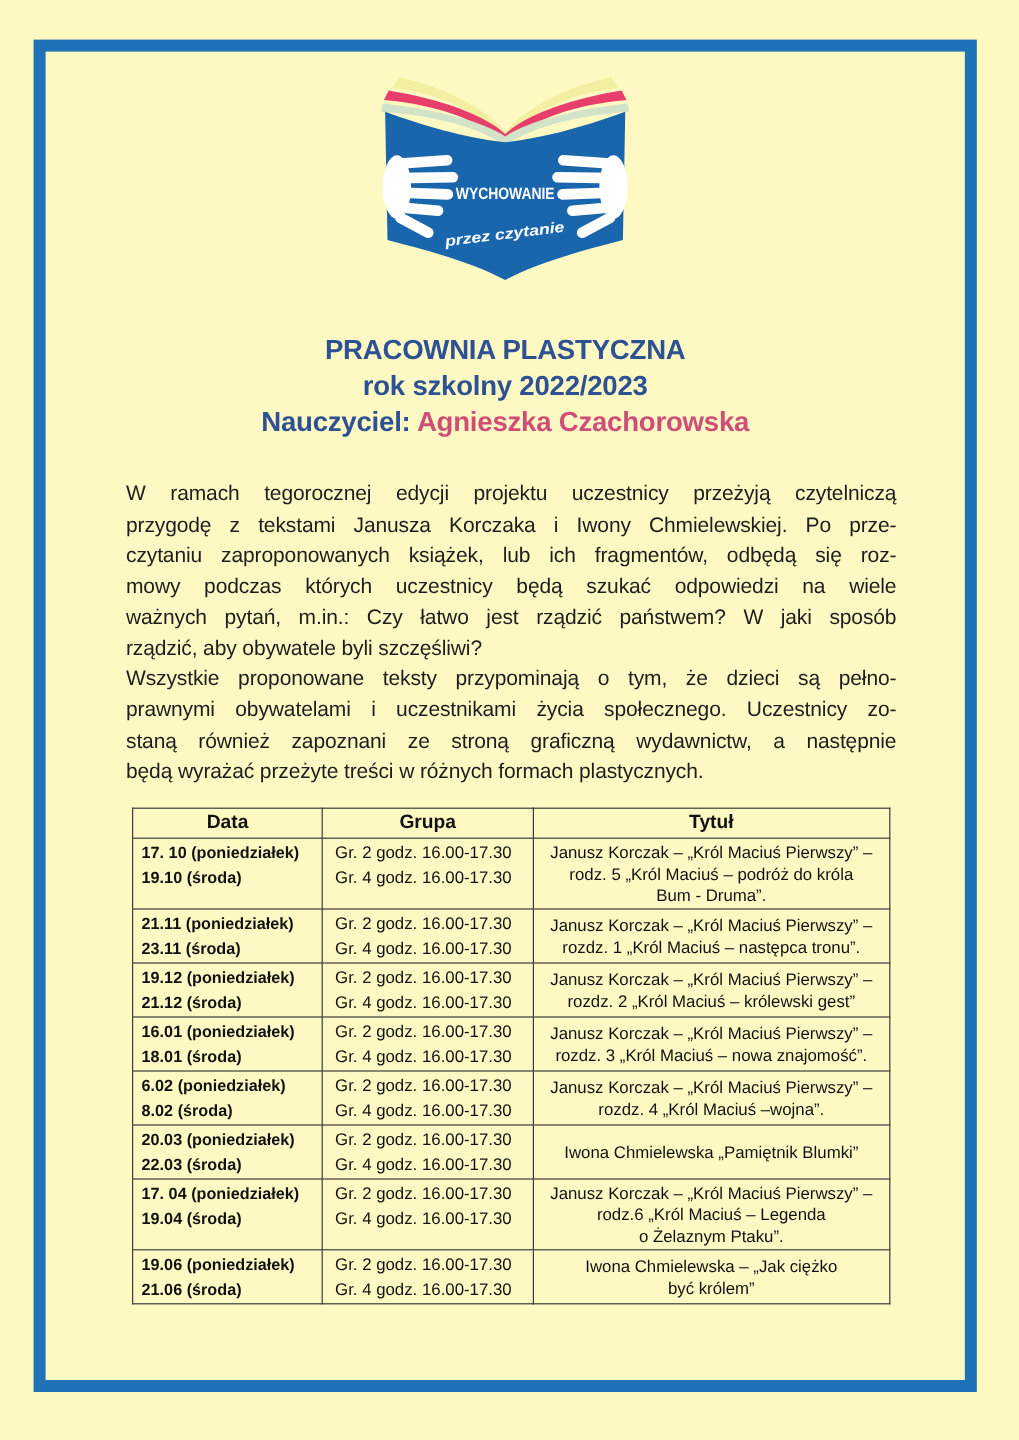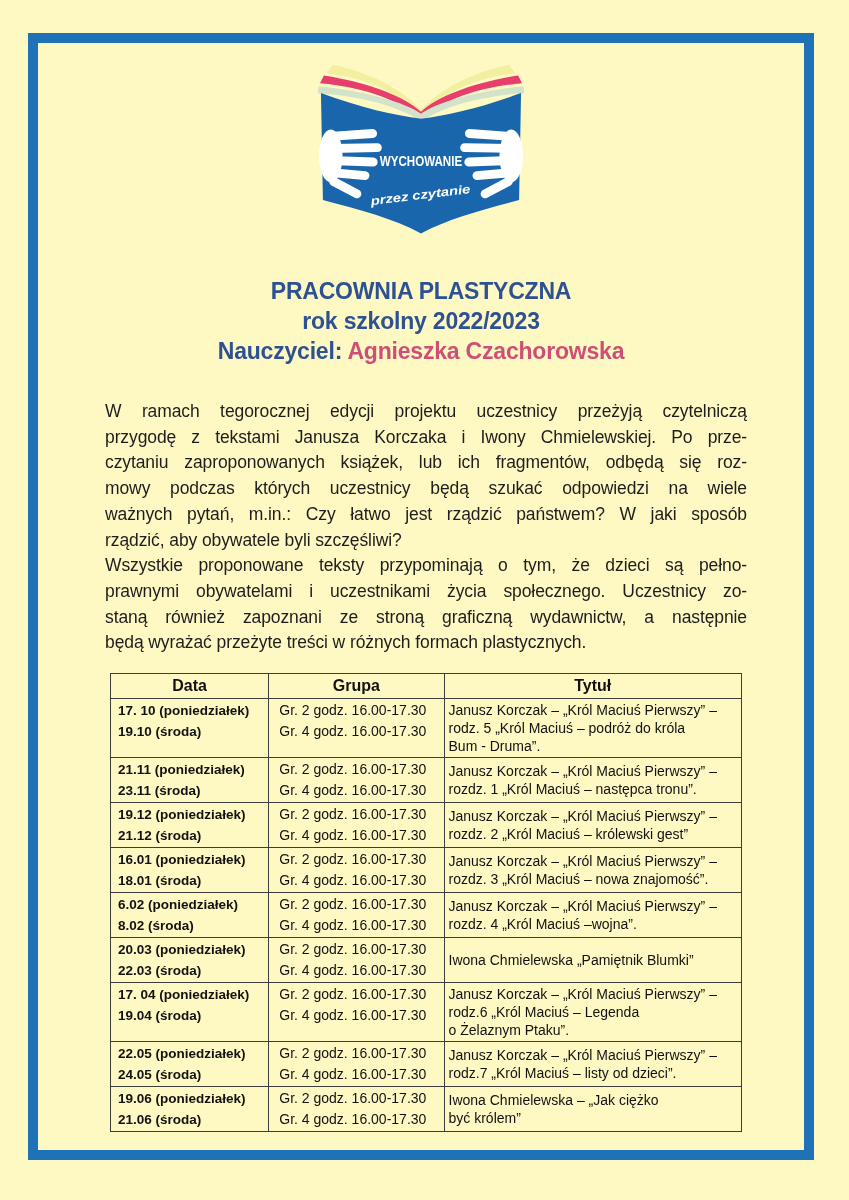--- a/index.html
+++ b/index.html
@@ -35,21 +35,21 @@
     position:absolute;top:630px;left:72px;border-collapse:collapse;
     table-layout:fixed;width:632px;
   }
   .schedule th,.schedule td{
     border:1px solid var(--table_border,#3c3c3c);box-sizing:border-box;
     font-size:14px;color:#111;
   }
   .schedule th{font-size:16px;font-weight:bold;text-align:center;line-height:20px;padding:2px 0;}
   td.c-date{font-weight:bold;font-size:13.5px;line-height:21px;white-space:pre-line;vertical-align:top;padding:1px 3px 1px 7px;}
   td.c-grupa{line-height:21px;white-space:pre-line;vertical-align:top;padding:1px 3px 1px 10px;}
-  td.c-tytul{text-align:left;line-height:18px;white-space:pre-line;vertical-align:middle;padding:2px 4px;}
+  td.c-tytul{text-align:center;line-height:18px;white-space:pre-line;vertical-align:middle;padding:2px 4px;}
 </style>
 </head>
 <body>
 
 <div class="sheet">
   <div class="frame">
     <div class="content">
 
       <div class="logo-wrap">
         <svg width="206" height="176" viewBox="0 0 210 178">
@@ -164,28 +164,20 @@
           <tr>
             <td class="c-date">17. 04 (poniedziałek)
 19.04 (środa)</td>
             <td class="c-grupa">Gr. 2 godz. 16.00-17.30
 Gr. 4 godz. 16.00-17.30</td>
             <td class="c-tytul">Janusz Korczak – „Król Maciuś Pierwszy” –
 rodz.6 „Król Maciuś – Legenda
 o Żelaznym Ptaku”.</td>
           </tr>
           <tr>
-            <td class="c-date">22.05 (poniedziałek)
-24.05 (środa)</td>
-            <td class="c-grupa">Gr. 2 godz. 16.00-17.30
-Gr. 4 godz. 16.00-17.30</td>
-            <td class="c-tytul">Janusz Korczak – „Król Maciuś Pierwszy” –
-rodz.7 „Król Maciuś – listy od dzieci”.</td>
-          </tr>
-          <tr>
             <td class="c-date">19.06 (poniedziałek)
 21.06 (środa)</td>
             <td class="c-grupa">Gr. 2 godz. 16.00-17.30
 Gr. 4 godz. 16.00-17.30</td>
             <td class="c-tytul">Iwona Chmielewska – „Jak ciężko
 być królem”</td>
           </tr>
         </tbody>
       </table>
 

